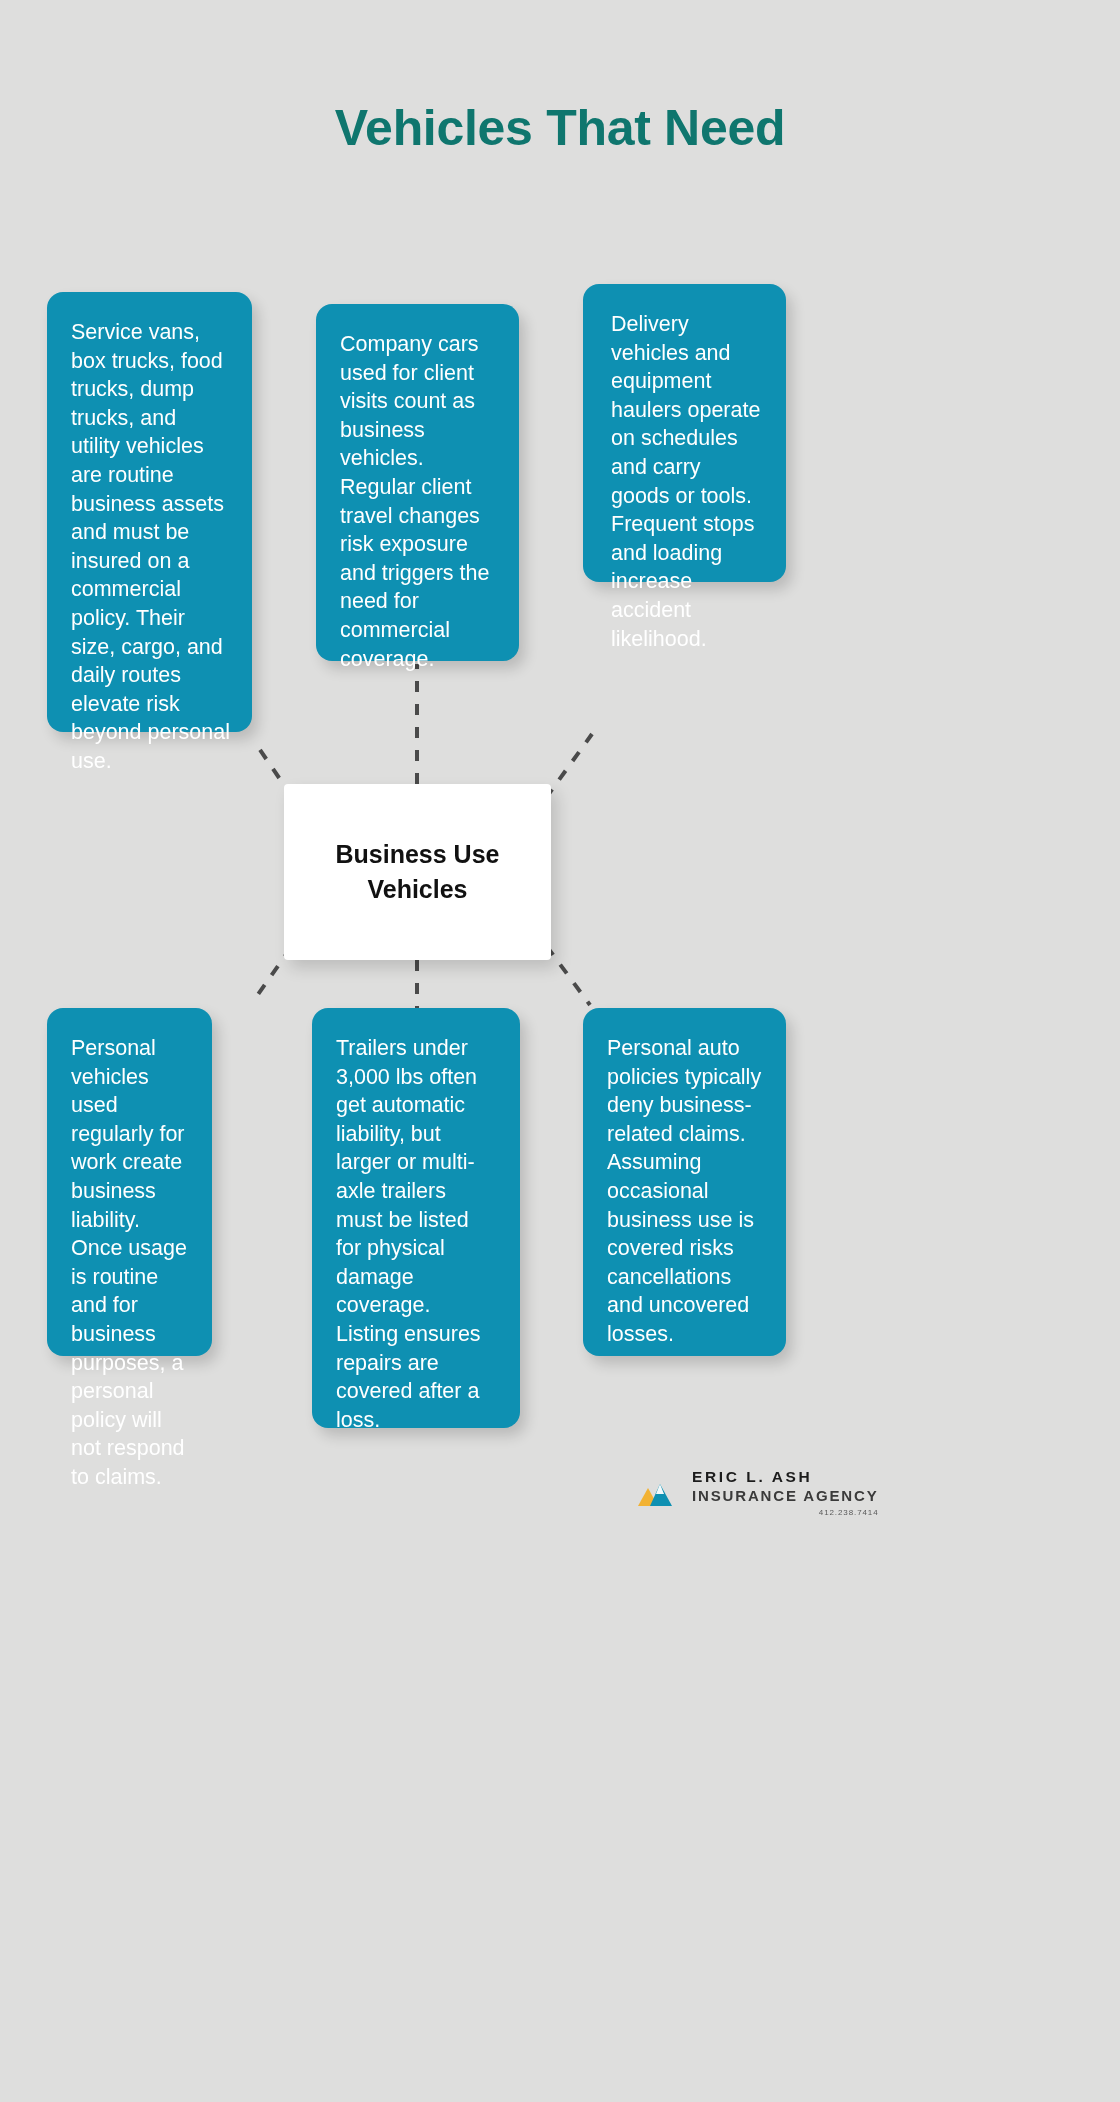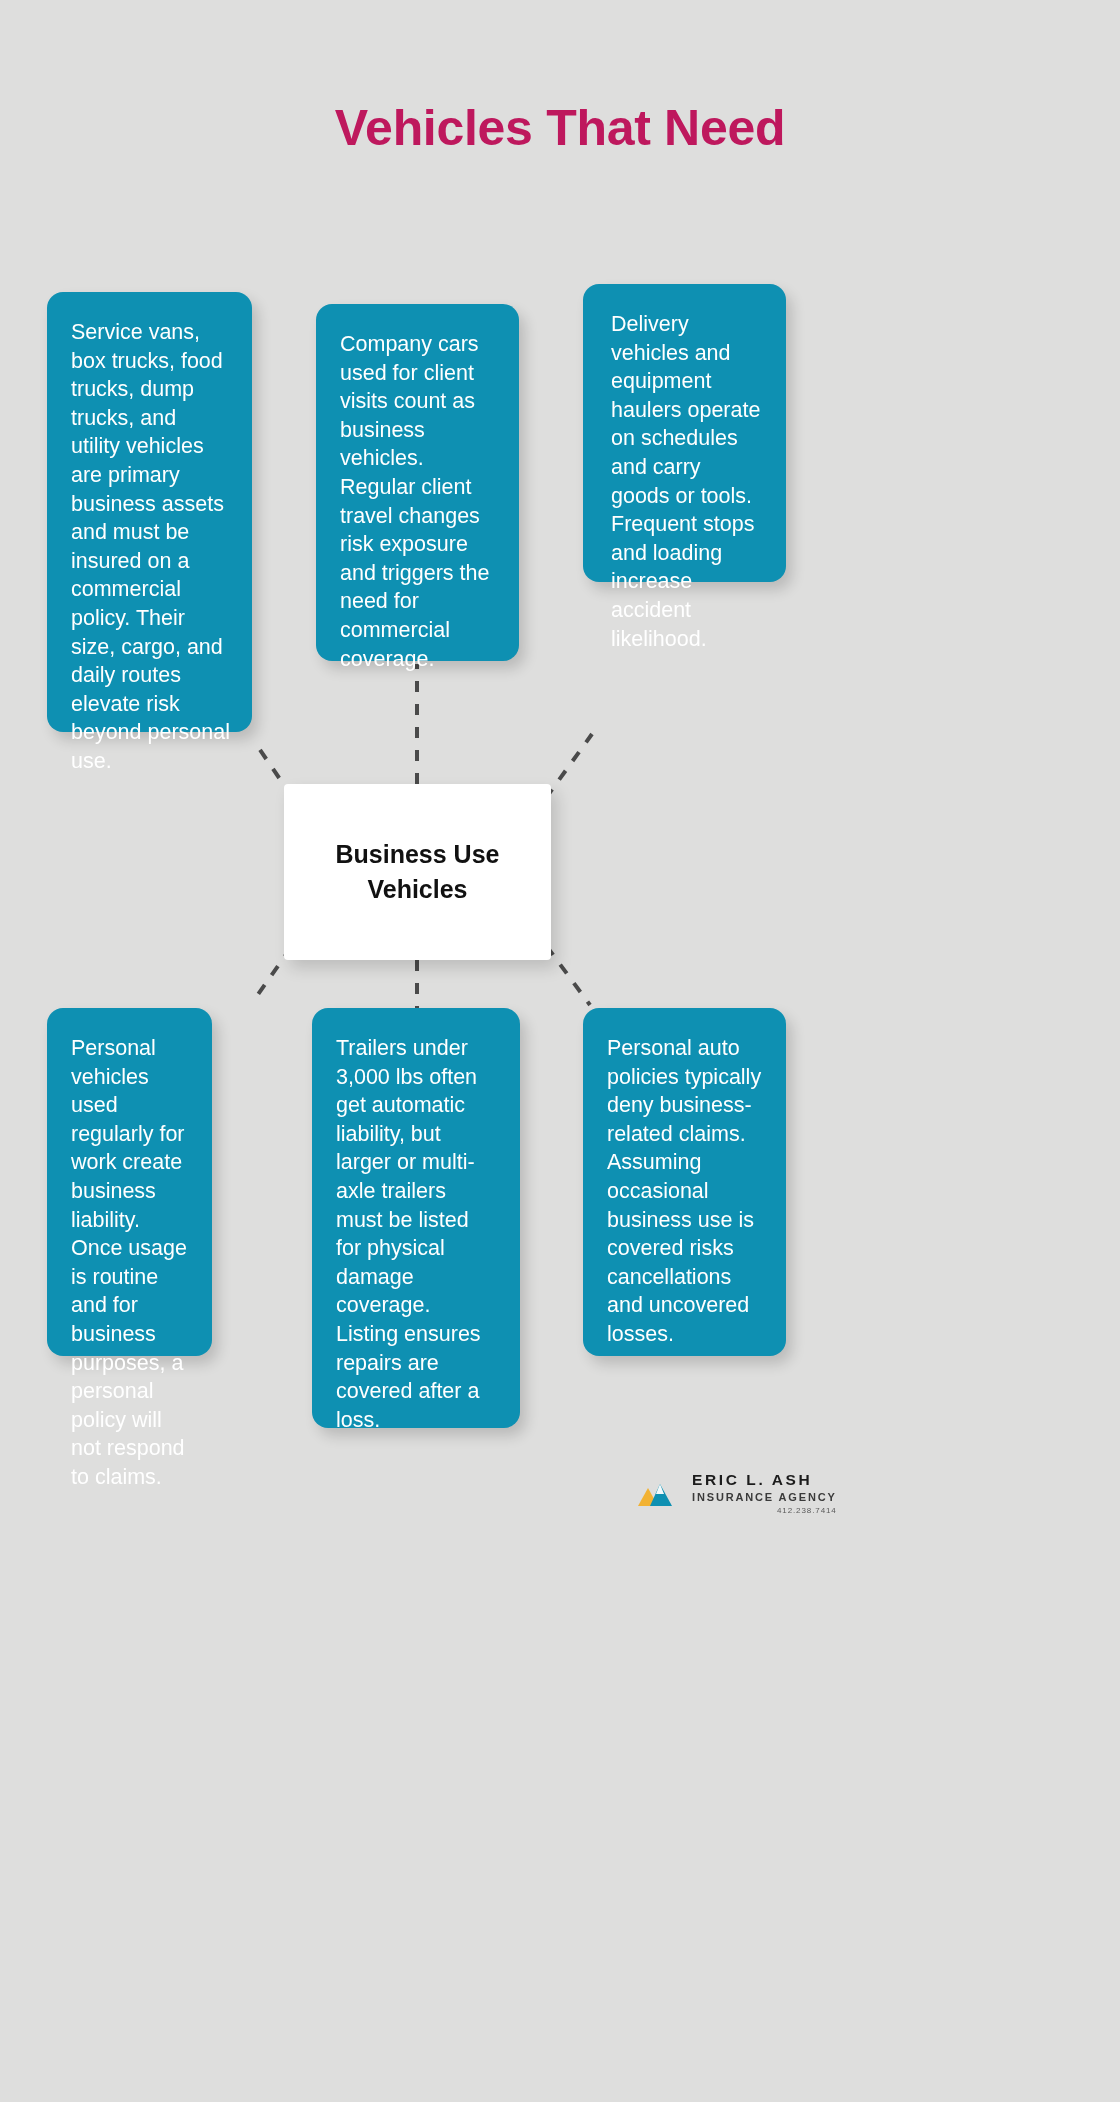--- a/index.html
+++ b/index.html
@@ -17,21 +17,21 @@
 
   
   #title {
     position:absolute;
     left:0; top:96px;
     width:1120px;
     text-align:center;
     font-size:50px;
     font-weight:bold;
     line-height:1.3;
-    color:#be185d;
+    color:#0f766e;
     letter-spacing:-0.3px;
   }
   #title .tl { display:block; }
 
   
   #connectors {
     position:absolute;
     left:0; top:0;
     width:1120px; height:2102px;
     pointer-events:none;
@@ -89,21 +89,21 @@
     align-items:center;
     gap:10px;
   }
   #logo-mark { width:38px; height:34px; flex:0 0 38px; position:relative; }
   #logo-text { display:flex; flex-direction:column; align-items:flex-start;margin-left:8px; }
   #logo-name {
     font-size:15.5px; font-weight:bold; color:#1c1c1c;
     letter-spacing:2.6px; line-height:1.1;
   }
   #logo-sub {
-    font-size:11px; font-weight:bold; color:#3a3a3a;
+    font-size:15px; font-weight:bold; color:#3a3a3a;
     letter-spacing:1.85px; margin-top:3px; line-height:1.1;
   }
   #logo-phone {
     font-size:8px; color:#5a5a5a; letter-spacing:0.9px;
     margin-top:4px; align-self:flex-end; line-height:1.1;
   }
 </style>
 </head>
 <body>
 
@@ -124,21 +124,21 @@
 
       <line x1="344" y1="872" x2="252" y2="1003"></line>
 
       <line x1="417" y1="960" x2="417" y2="1080"></line>
 
       <line x1="492" y1="872" x2="590" y2="1005"></line>
     </g>
   </svg>
 
   <div class="card" id="card-1">
-    <span>Service vans, box trucks, food trucks, dump trucks, and utility vehicles are primary business assets and must be insured on a commercial policy. Their size, cargo, and daily routes elevate risk beyond personal use.</span>
+    <span>Service vans, box trucks, food trucks, dump trucks, and utility vehicles are routine business assets and must be insured on a commercial policy. Their size, cargo, and daily routes elevate risk beyond personal use.</span>
   </div>
   <div class="card" id="card-2">
     <span>Company cars used for client visits count as business vehicles. Regular client travel changes risk exposure and triggers the need for commercial coverage.</span>
   </div>
   <div class="card" id="card-3">
     <span>Delivery vehicles and equipment haulers operate on schedules and carry goods or tools. Frequent stops and loading increase accident likelihood.</span>
   </div>
 
   <div id="center-node">
     <div class="label">

